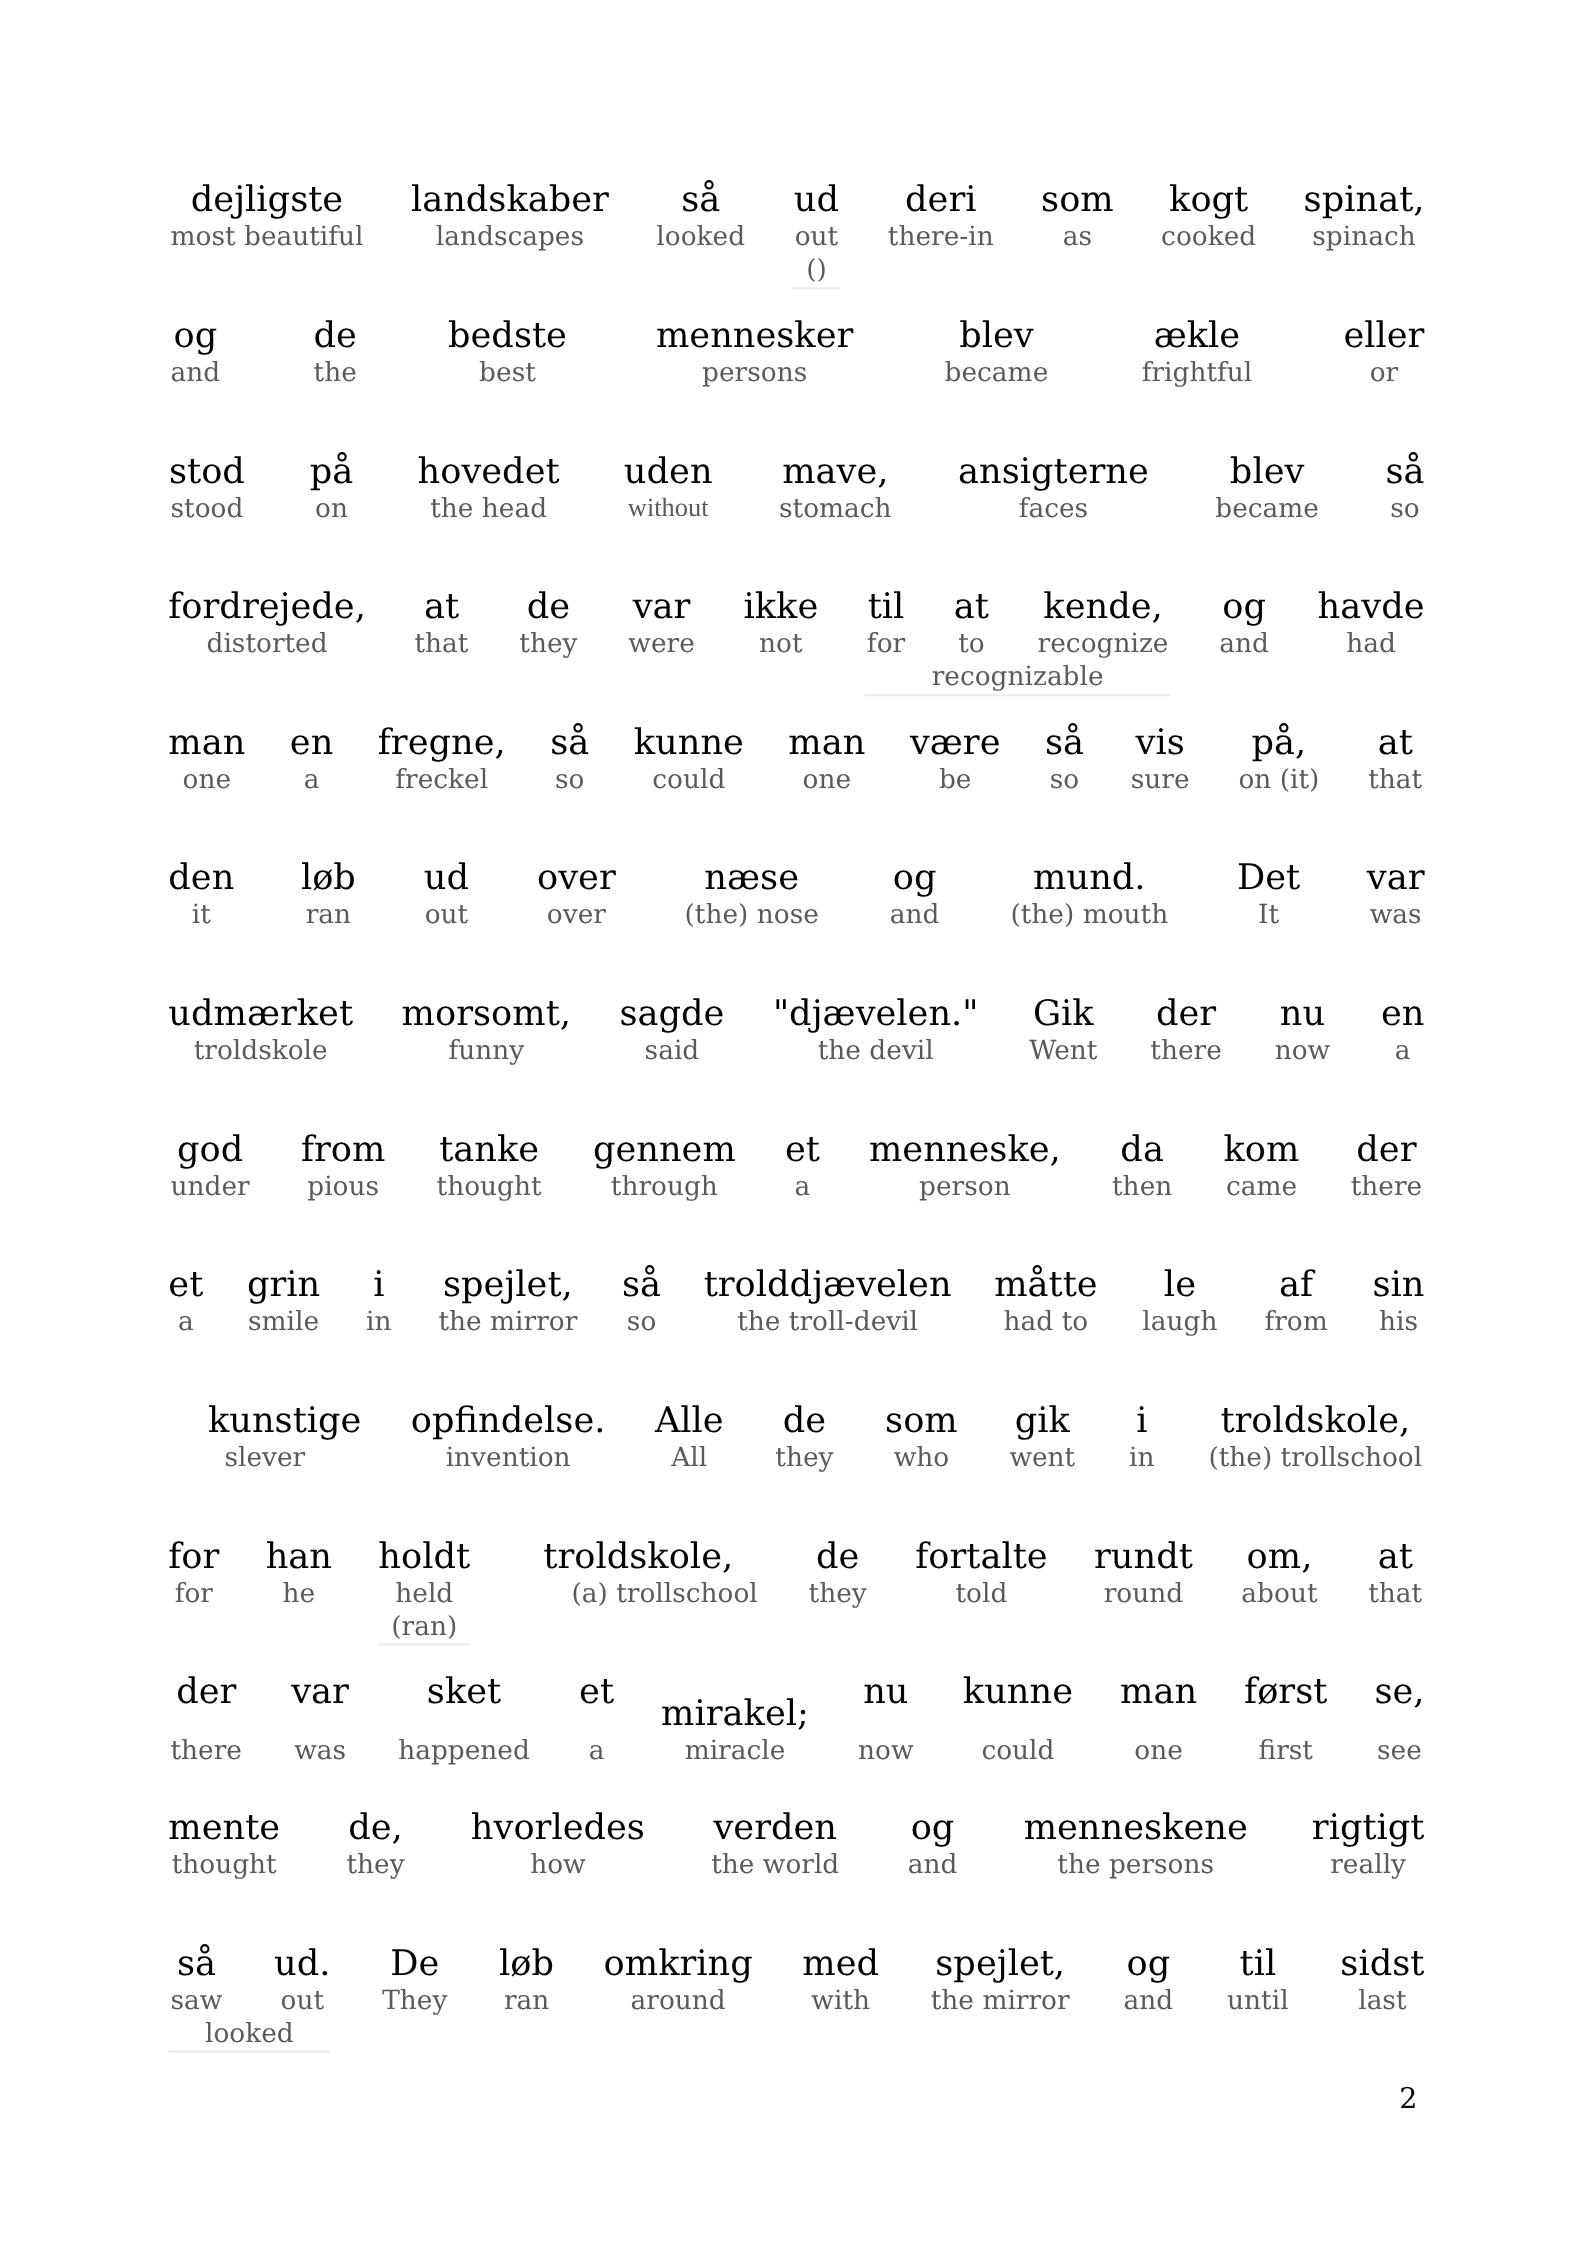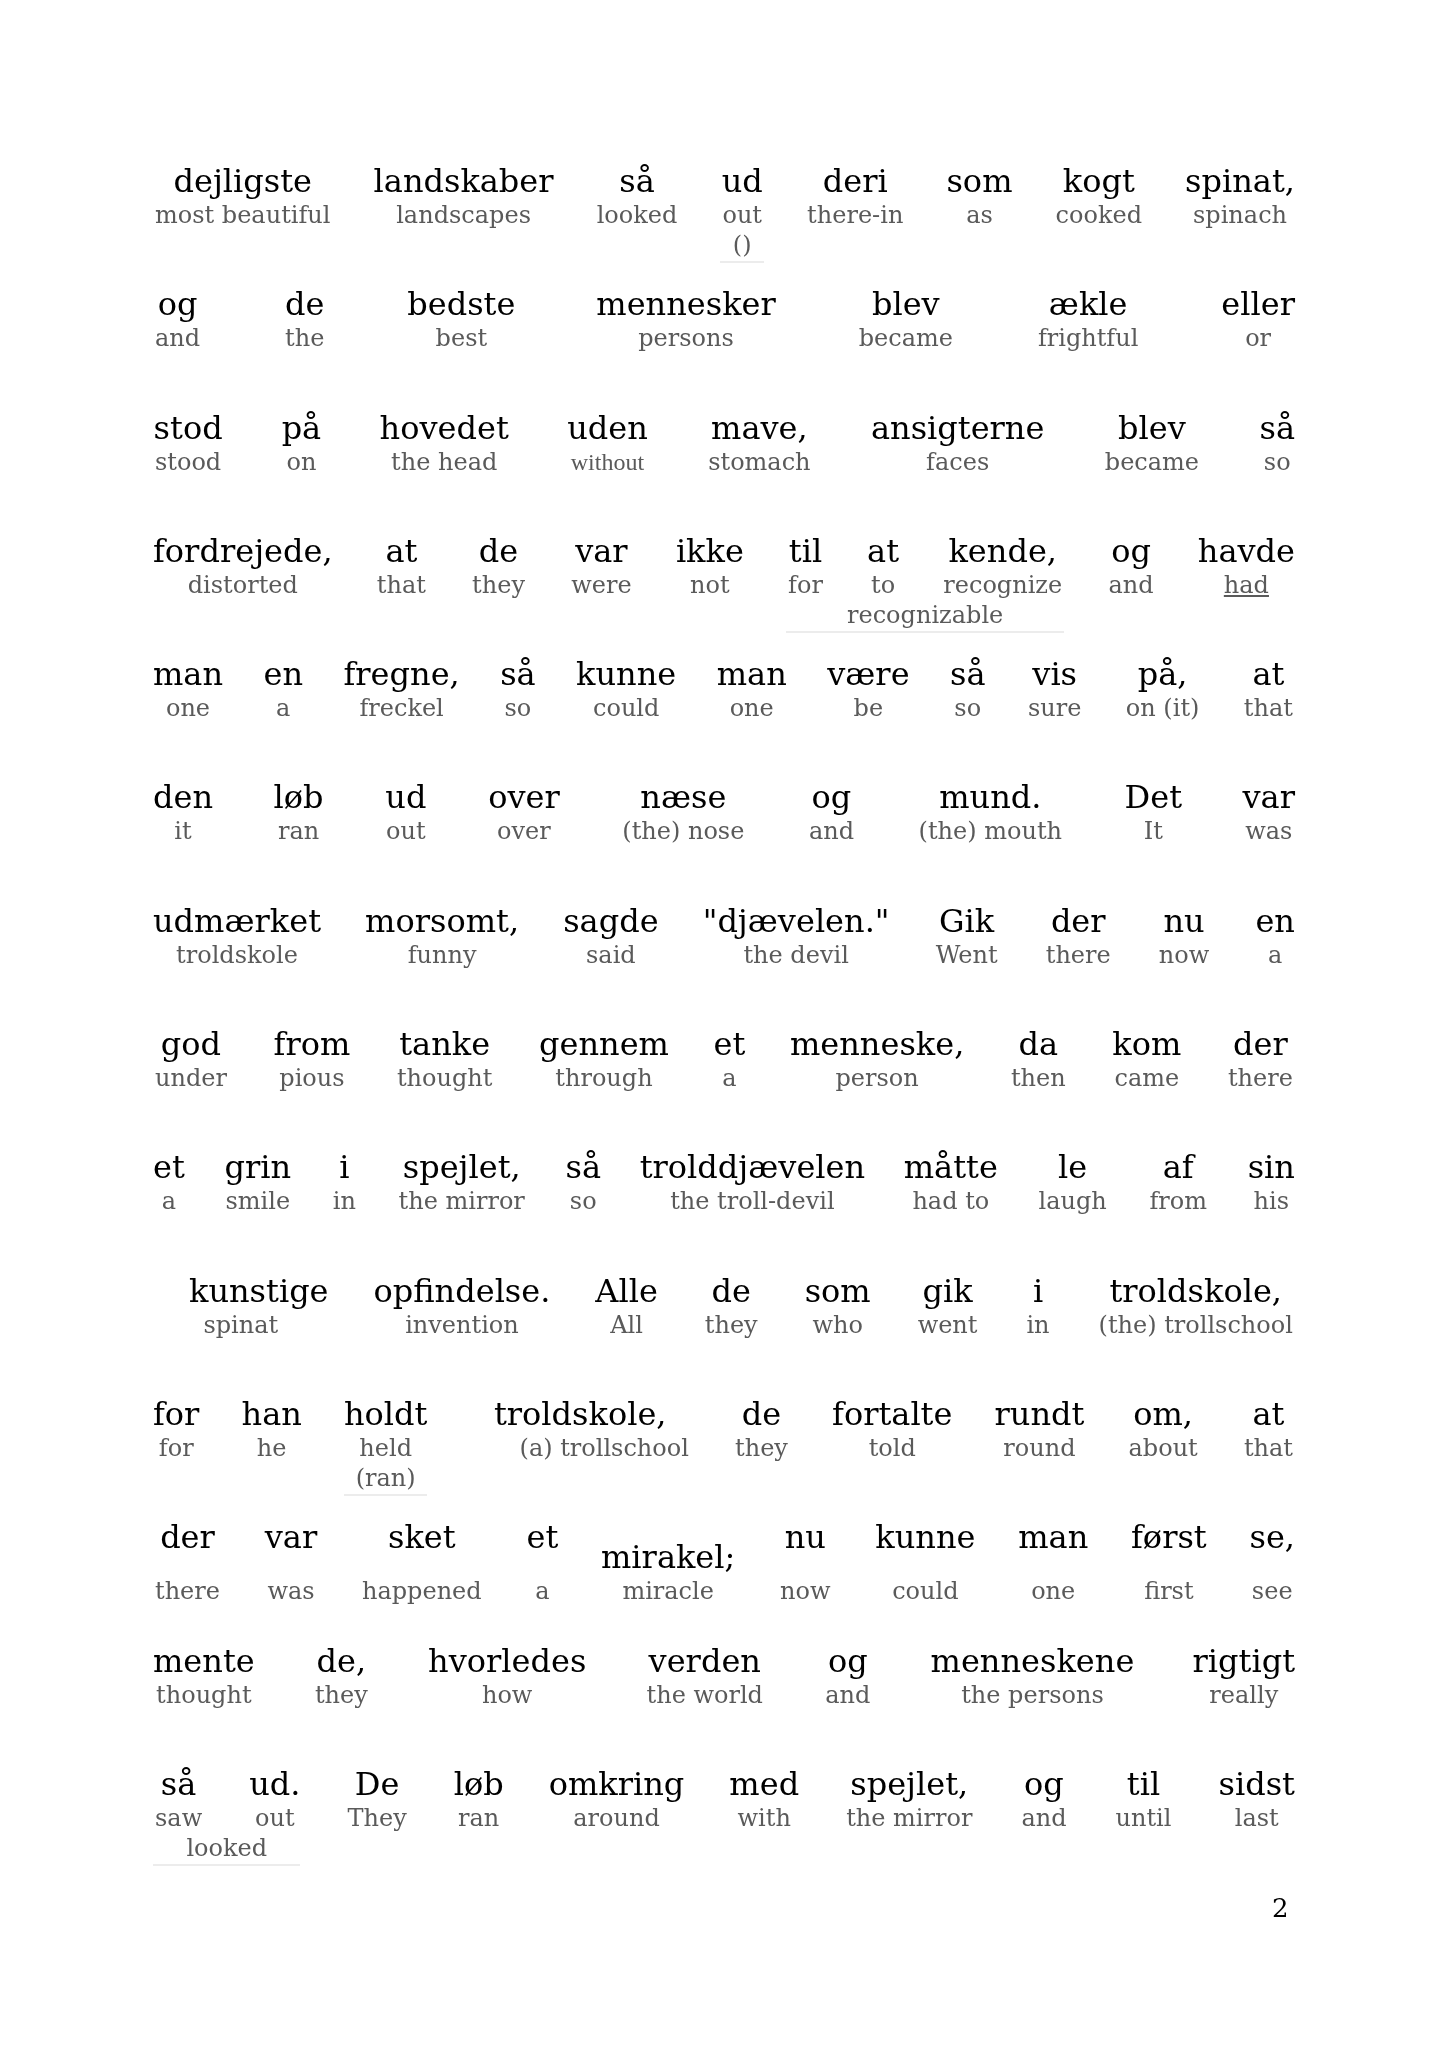--- a/index.html
+++ b/index.html
@@ -123,21 +123,21 @@
         <div class="gloss" style="grid-column: 5;">not</div>
         <div class="word" style="grid-column: 6;">til</div>
         <div class="gloss" style="grid-column: 6;">for</div>
         <div class="word" style="grid-column: 7;">at</div>
         <div class="gloss" style="grid-column: 7;">to</div>
         <div class="word" style="grid-column: 8;">kende,</div>
         <div class="gloss" style="grid-column: 8;">recognize</div>
         <div class="word" style="grid-column: 9;">og</div>
         <div class="gloss" style="grid-column: 9;">and</div>
         <div class="word" style="grid-column: 10;">havde</div>
-        <div class="gloss" style="grid-column: 10; text-decoration: underline;">had</div>
+        <div class="gloss" style="grid-column: 10;">had</div>
         <div class="phrase" style="grid-column: 6 / span 3;">recognizable</div>
       </div>
       <div class="line">
         <div class="word" style="grid-column: 1;">man</div>
         <div class="gloss" style="grid-column: 1;">one</div>
         <div class="word" style="grid-column: 2;">en</div>
         <div class="gloss" style="grid-column: 2;">a</div>
         <div class="word" style="grid-column: 3;">fregne,</div>
         <div class="gloss" style="grid-column: 3;">freckel</div>
         <div class="word" style="grid-column: 4;">så</div>
@@ -232,21 +232,21 @@
         <div class="gloss" style="grid-column: 7;">had to</div>
         <div class="word" style="grid-column: 8;">le</div>
         <div class="gloss" style="grid-column: 8;">laugh</div>
         <div class="word" style="grid-column: 9;">af</div>
         <div class="gloss" style="grid-column: 9;">from</div>
         <div class="word" style="grid-column: 10;">sin</div>
         <div class="gloss" style="grid-column: 10;">his</div>
       </div>
       <div class="line">
         <div class="word" style="grid-column: 1; margin-left: 36px;">kunstige</div>
-        <div class="gloss" style="grid-column: 1;">spinat</div>
+        <div class="gloss" style="grid-column: 1;">slever</div>
         <div class="word" style="grid-column: 2;">opfindelse.</div>
         <div class="gloss" style="grid-column: 2;">invention</div>
         <div class="word" style="grid-column: 3;">Alle</div>
         <div class="gloss" style="grid-column: 3;">All</div>
         <div class="word" style="grid-column: 4;">de</div>
         <div class="gloss" style="grid-column: 4;">they</div>
         <div class="word" style="grid-column: 5;">som</div>
         <div class="gloss" style="grid-column: 5;">who</div>
         <div class="word" style="grid-column: 6;">gik</div>
         <div class="gloss" style="grid-column: 6;">went</div>

